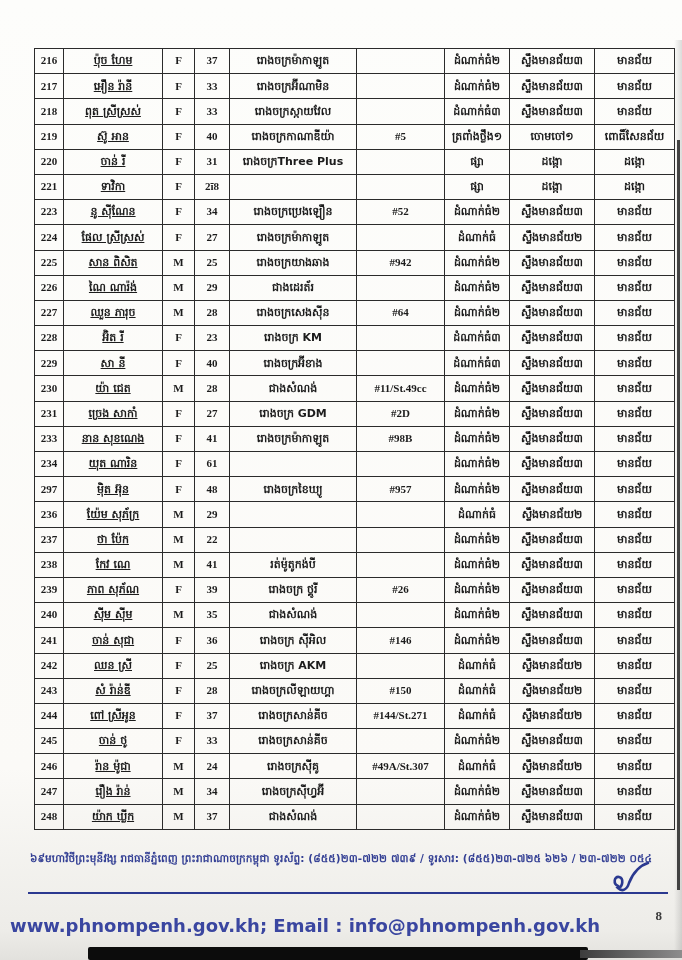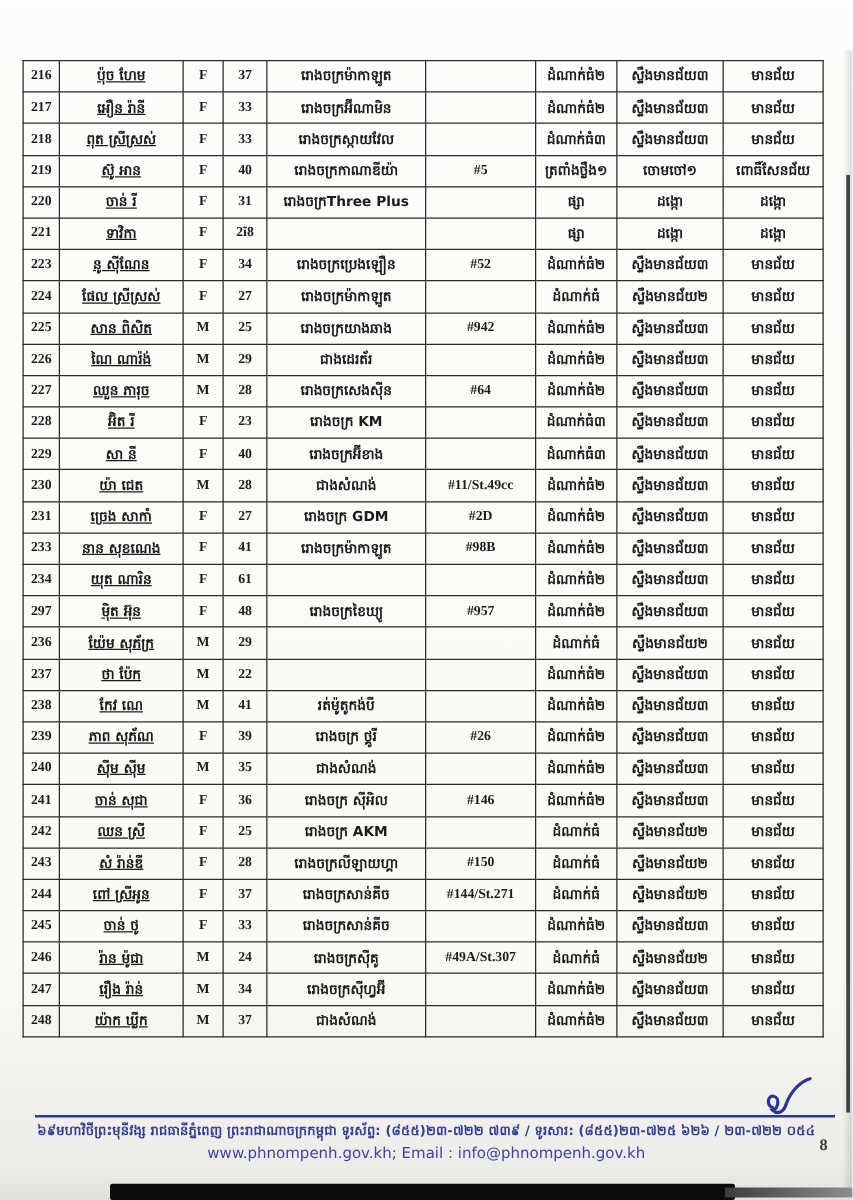--- a/index.html
+++ b/index.html
@@ -6,41 +6,41 @@
   body{
     width:682px;height:960px;position:relative;overflow:hidden;
     background:linear-gradient(180deg,#fdfdfb 0%,#fbfaf7 80%,#edecE8 97%,#e2e1dd 100%);
     font-family:"DejaVu Sans",sans-serif;color:#1c1c1c;
   }
   .scan-edge-right{position:absolute;top:140px;right:2px;width:3px;height:750px;background:#262626;opacity:.85;}
   .scan-edge-right-soft{position:absolute;top:40px;right:0;width:8px;height:910px;background:linear-gradient(90deg,rgba(0,0,0,0) 0%,rgba(120,120,120,.25) 100%);}
   .scan-bar-black{position:absolute;left:88px;bottom:0;width:500px;height:13px;background:#0c0c0c;border-radius:2px;filter:blur(.4px);}
   .scan-bar-gray{position:absolute;left:580px;bottom:2px;width:102px;height:8px;background:linear-gradient(90deg,#3c3c3c,#8d8d8d);}
   table.residents{
-    position:absolute;left:18px;top:48px;width:640px;
+    position:absolute;left:34px;top:48px;width:640px;
     border-collapse:collapse;table-layout:fixed;
   }
   table.residents td{
     border:1px solid #2b2b2b;height:24.2px;padding:0 2px;
     text-align:center;vertical-align:middle;
     font-size:11px;line-height:1.05;font-weight:600;
     overflow:hidden;white-space:nowrap;
   }
   td.col-no,td.col-sex,td.col-age{font-family:"Liberation Serif",serif;font-size:12.5px;font-weight:400;}
   td.col-address{font-family:"Liberation Serif",serif;font-size:10.5px;font-weight:400;}
   td.col-name{text-align:left;padding-left:6px;text-decoration:underline;}
   .footer-rule{position:absolute;left:28px;top:892px;width:640px;height:2px;background:#2b3990;}
   .check-icon{position:absolute;left:608px;top:860px;width:48px;height:36px;}
   .footer-line1{
-    position:absolute;left:10px;top:898px;width:662px;text-align:center;
+    position:absolute;left:10px;top:852px;width:662px;text-align:center;
     color:#333f94;font-size:10.5px;font-weight:600;letter-spacing:.1px;white-space:nowrap;
   }
   .footer-line2{
-    position:absolute;left:10px;top:915px;width:662px;text-align:center;
-    color:#3a46a0;font-size:12px;font-weight:400;
+    position:absolute;left:10px;top:915px;width:662px;
+    color:#3a46a0;font-size:18px;font-weight:700;
   }
   .page-number{
     position:absolute;right:20px;top:908px;
     font-family:"Liberation Serif",serif;font-size:13px;color:#3a3a3a;font-weight:700;
   }
 </style>
 </head>
 <body>
 
 <table class="residents">

